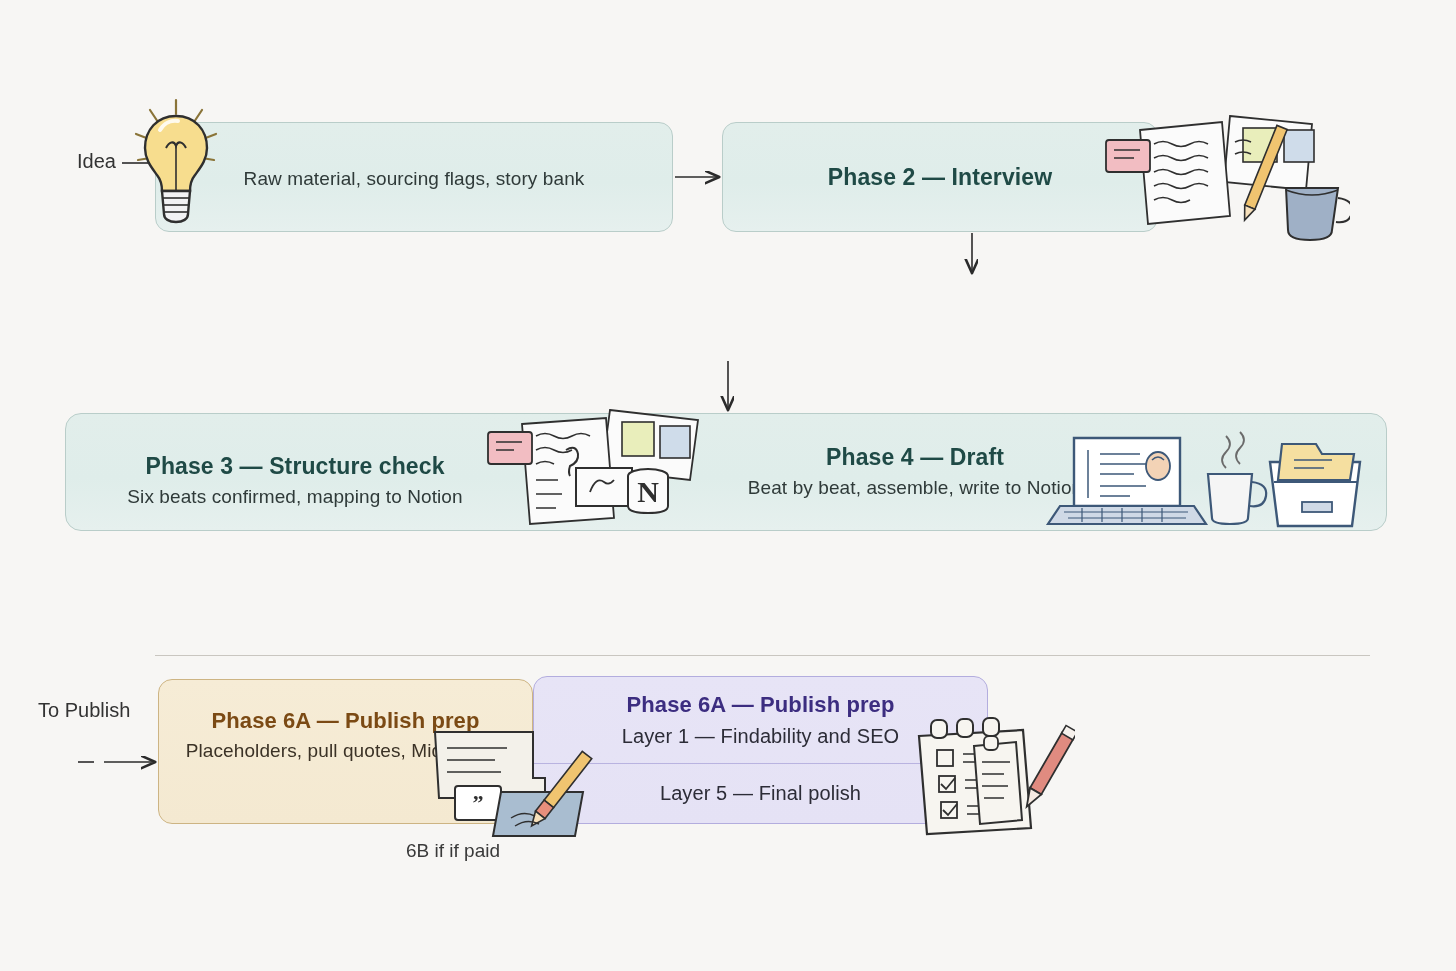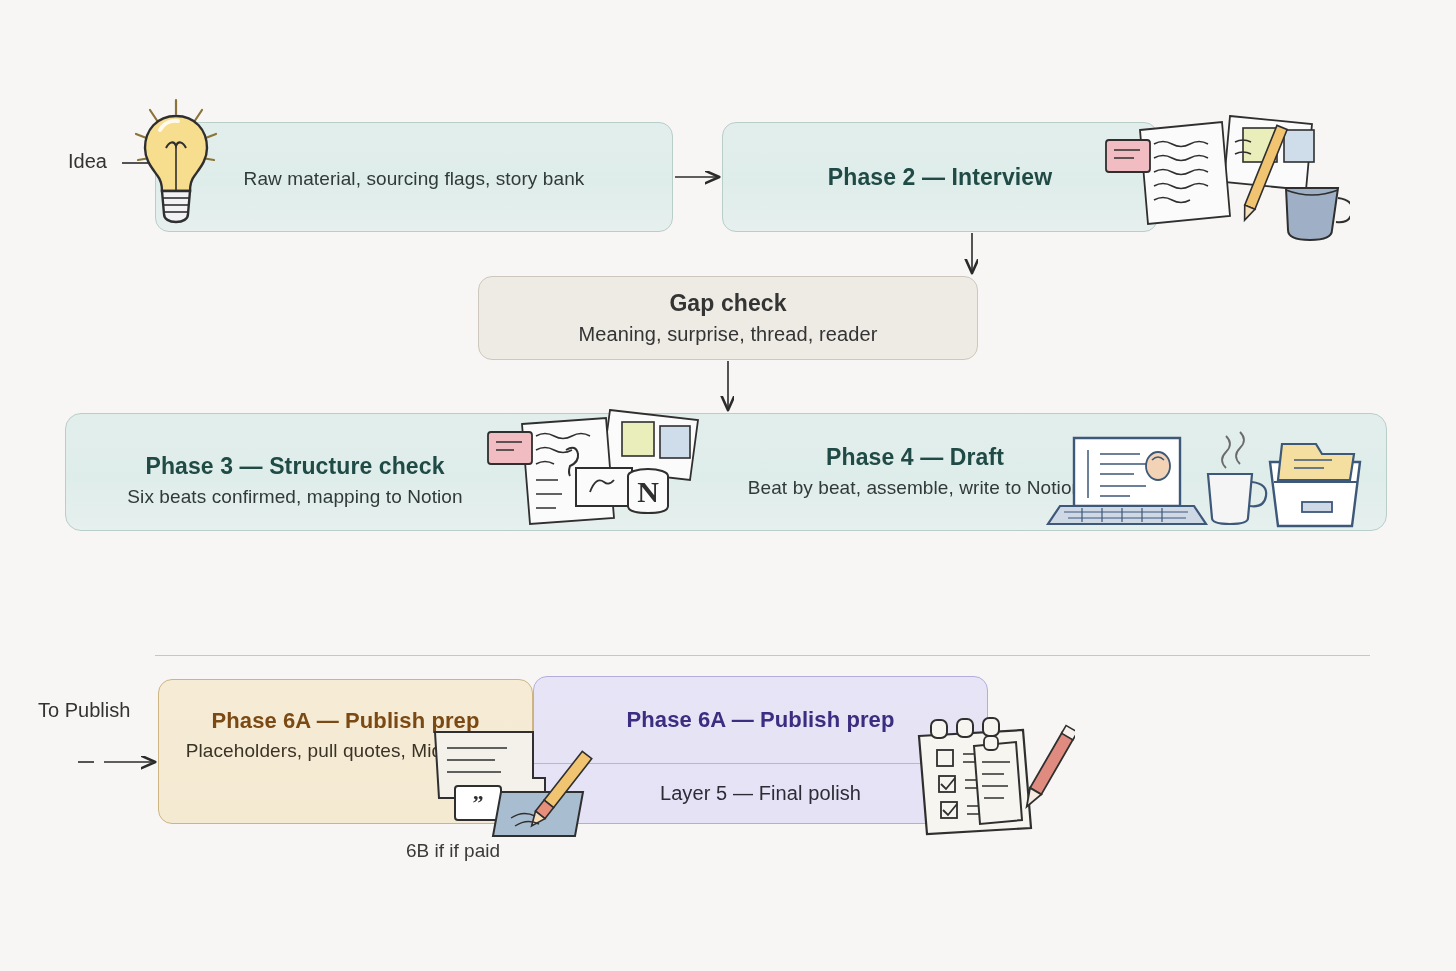--- a/index.html
+++ b/index.html
@@ -109,34 +109,30 @@
   }
 
   
   .illus{position:absolute;pointer-events:none;}
 </style>
 </head>
 <body>
 
 <div id="canvas">
 
-  <div class="sidelabel" style="left:68px;top:150px;">Idea</div>
+  <div class="sidelabel" style="left:77px;top:150px;">Idea</div>
 
   <div class="node teal" style="left:155px;top:122px;width:518px;height:110px;">
     <div class="sub">Raw material, sourcing flags, story bank</div>
   </div>
 
   <div class="node teal" style="left:722px;top:122px;width:436px;height:110px;">
     <div class="title" style="margin-right:0;">Phase 2 — Interview</div>
   </div>
 
-  <div class="node neutral" style="left:478px;top:276px;width:500px;height:84px;">
-    <div class="title">Gap check</div>
-    <div class="sub">Meaning, surprise, thread, reader</div>
-  </div>
 
   <div class="node teal" style="left:65px;top:413px;width:1322px;height:118px;border-radius:16px;"></div>
 
   <div class="node" style="left:80px;top:427px;width:430px;height:108px;background:transparent;border:none;">
     <div class="title" style="color:#1f4a46;font-size:23px;">Phase 3 — Structure check</div>
     <div class="sub" style="color:#2f3a39;font-size:19px;margin-top:4px;">Six beats confirmed, mapping to Notion</div>
   </div>
 
   <div class="node" style="left:710px;top:418px;width:410px;height:108px;background:transparent;border:none;">
     <div class="title" style="color:#1f4a46;font-size:23px;">Phase 4 — Draft</div>
@@ -148,20 +144,21 @@
   <div class="sidelabel" style="left:38px;top:699px;">To Publish</div>
 
   <div class="node cream" style="left:158px;top:679px;width:375px;height:145px;">
     <div class="title" style="margin-top:-32px;">Phase 6A — Publish prep</div>
     <div class="sub">Placeholders, pull quotes, Midjourney</div>
   </div>
 
   <div class="node lilac" style="left:533px;top:676px;width:455px;height:148px;">
     <div class="layerTop">
       <div class="title">Phase 6A — Publish prep</div>
+      <div class="sub" style="margin-top:4px;">Layer 1 — Findability and SEO</div>
     </div>
     <div class="layerRule"></div>
     <div class="layerBot">
       <div class="sub">Layer 5 — Final polish</div>
     </div>
   </div>
 
 
   <div class="caption" style="left:406px;top:840px;">6B if if paid</div>
 

